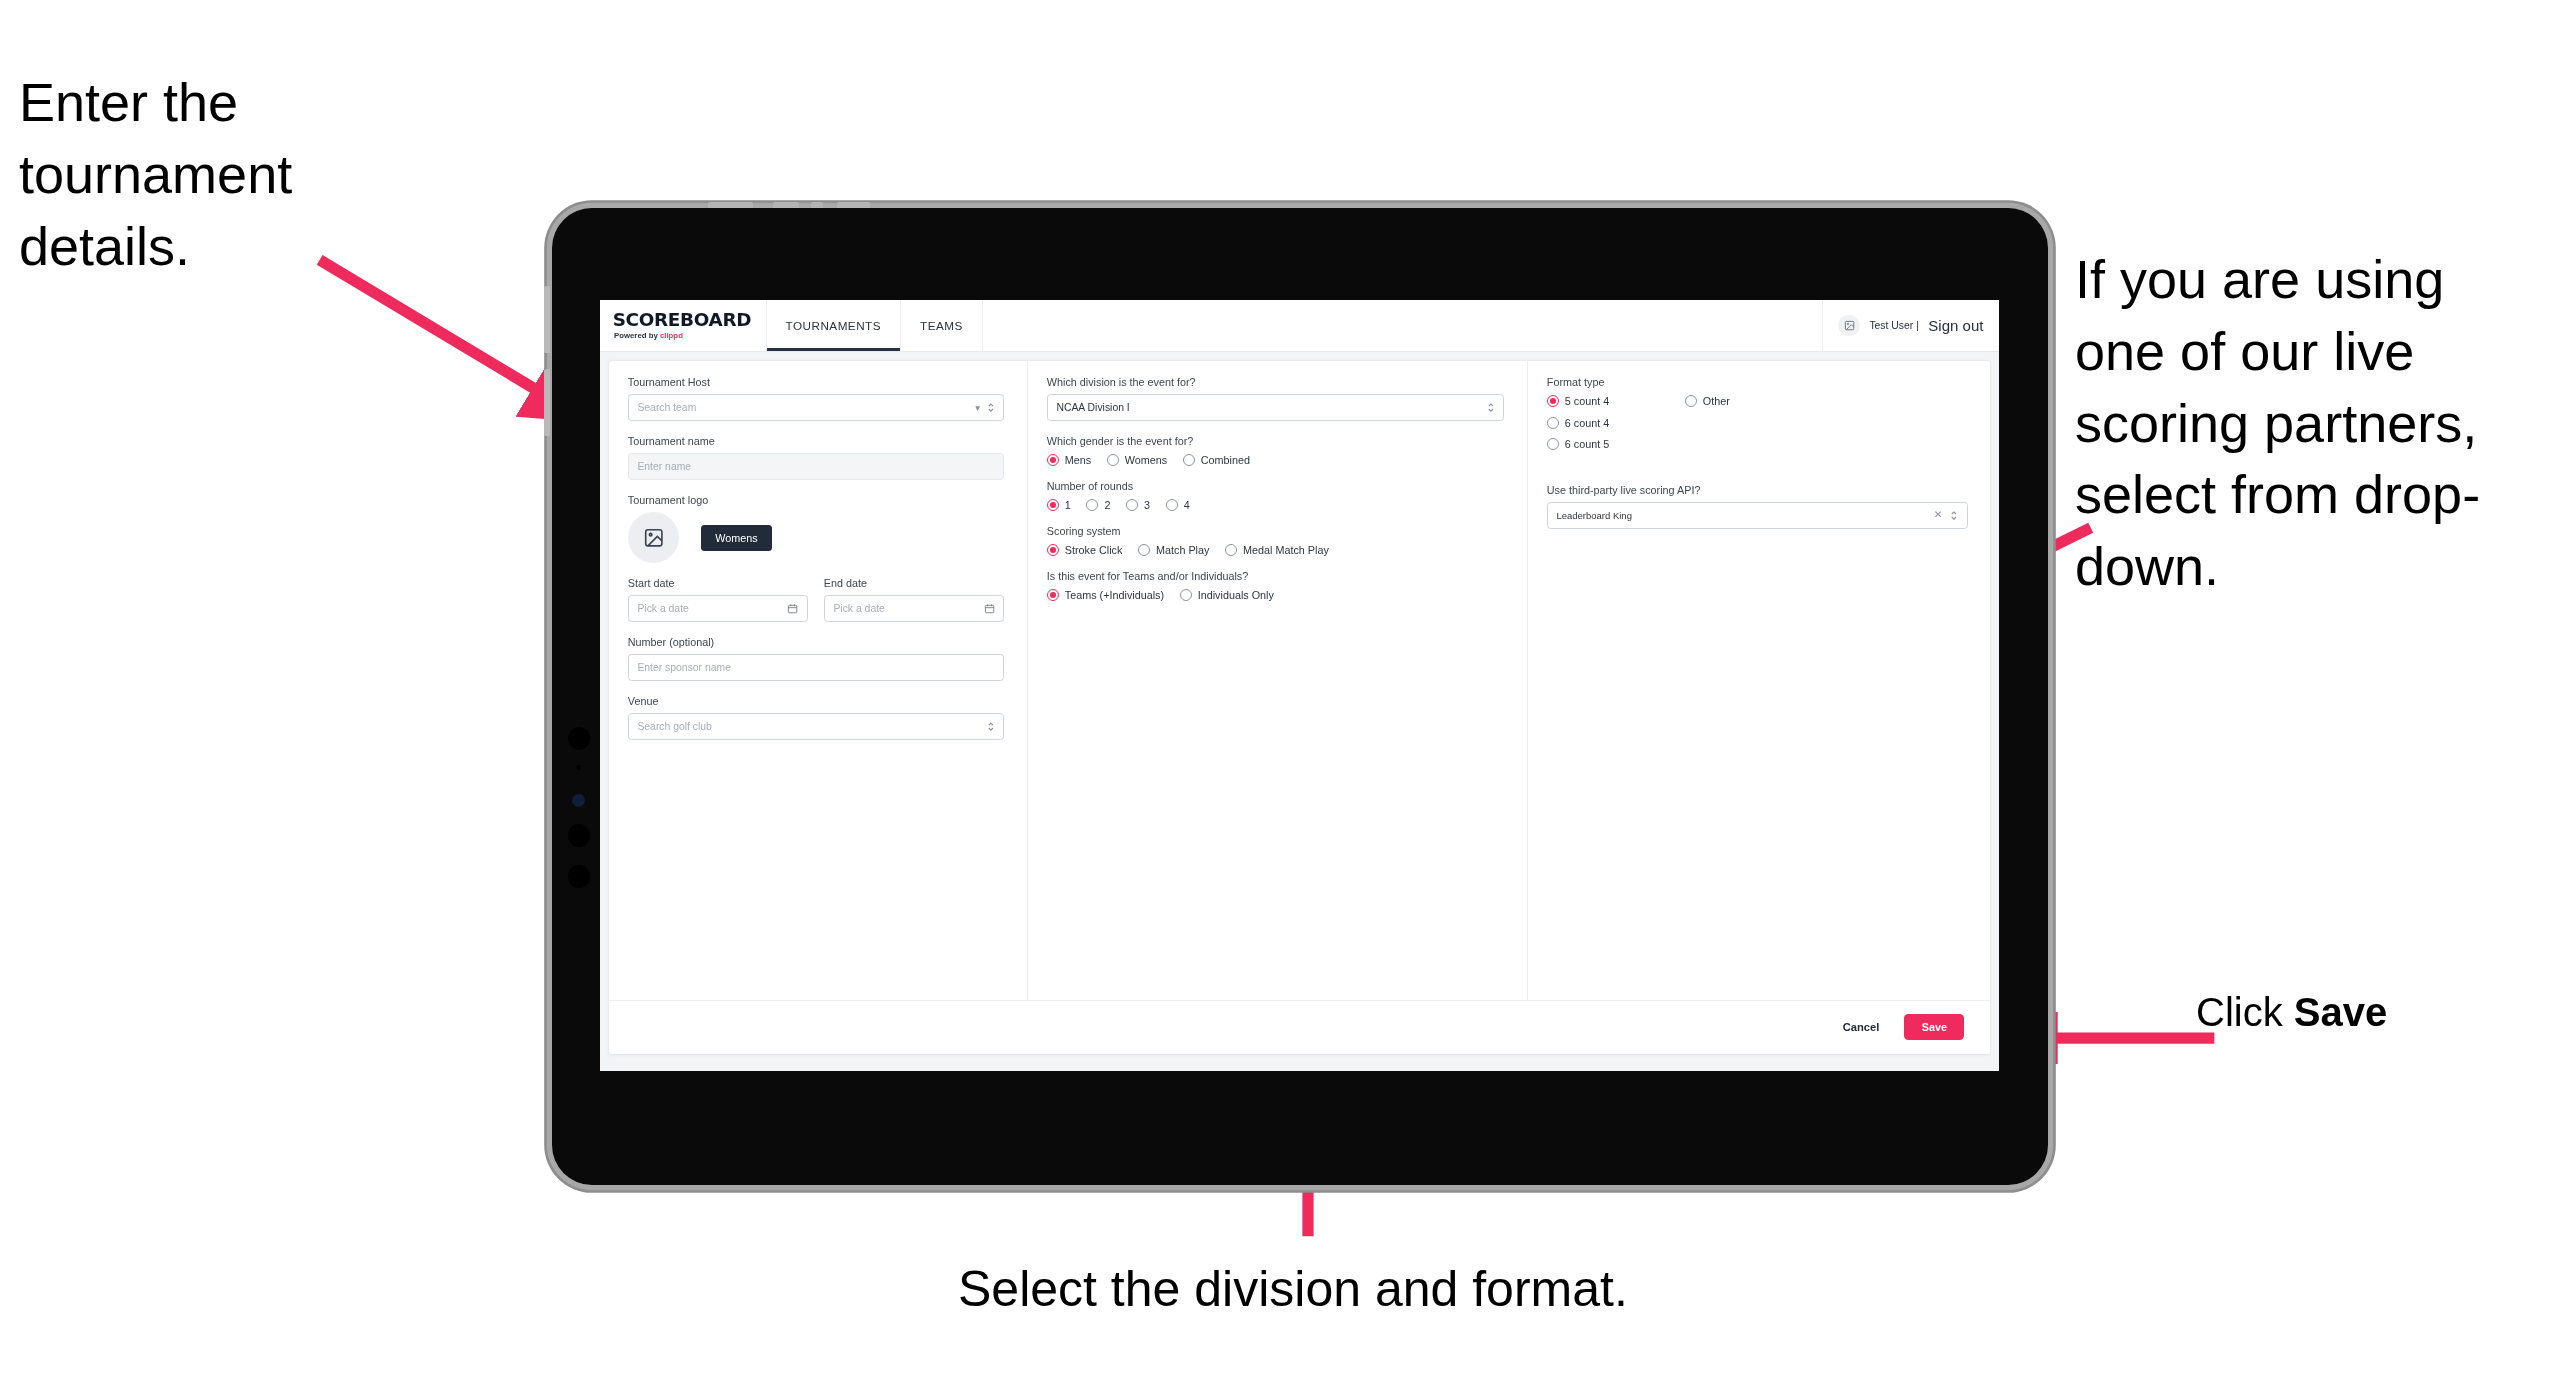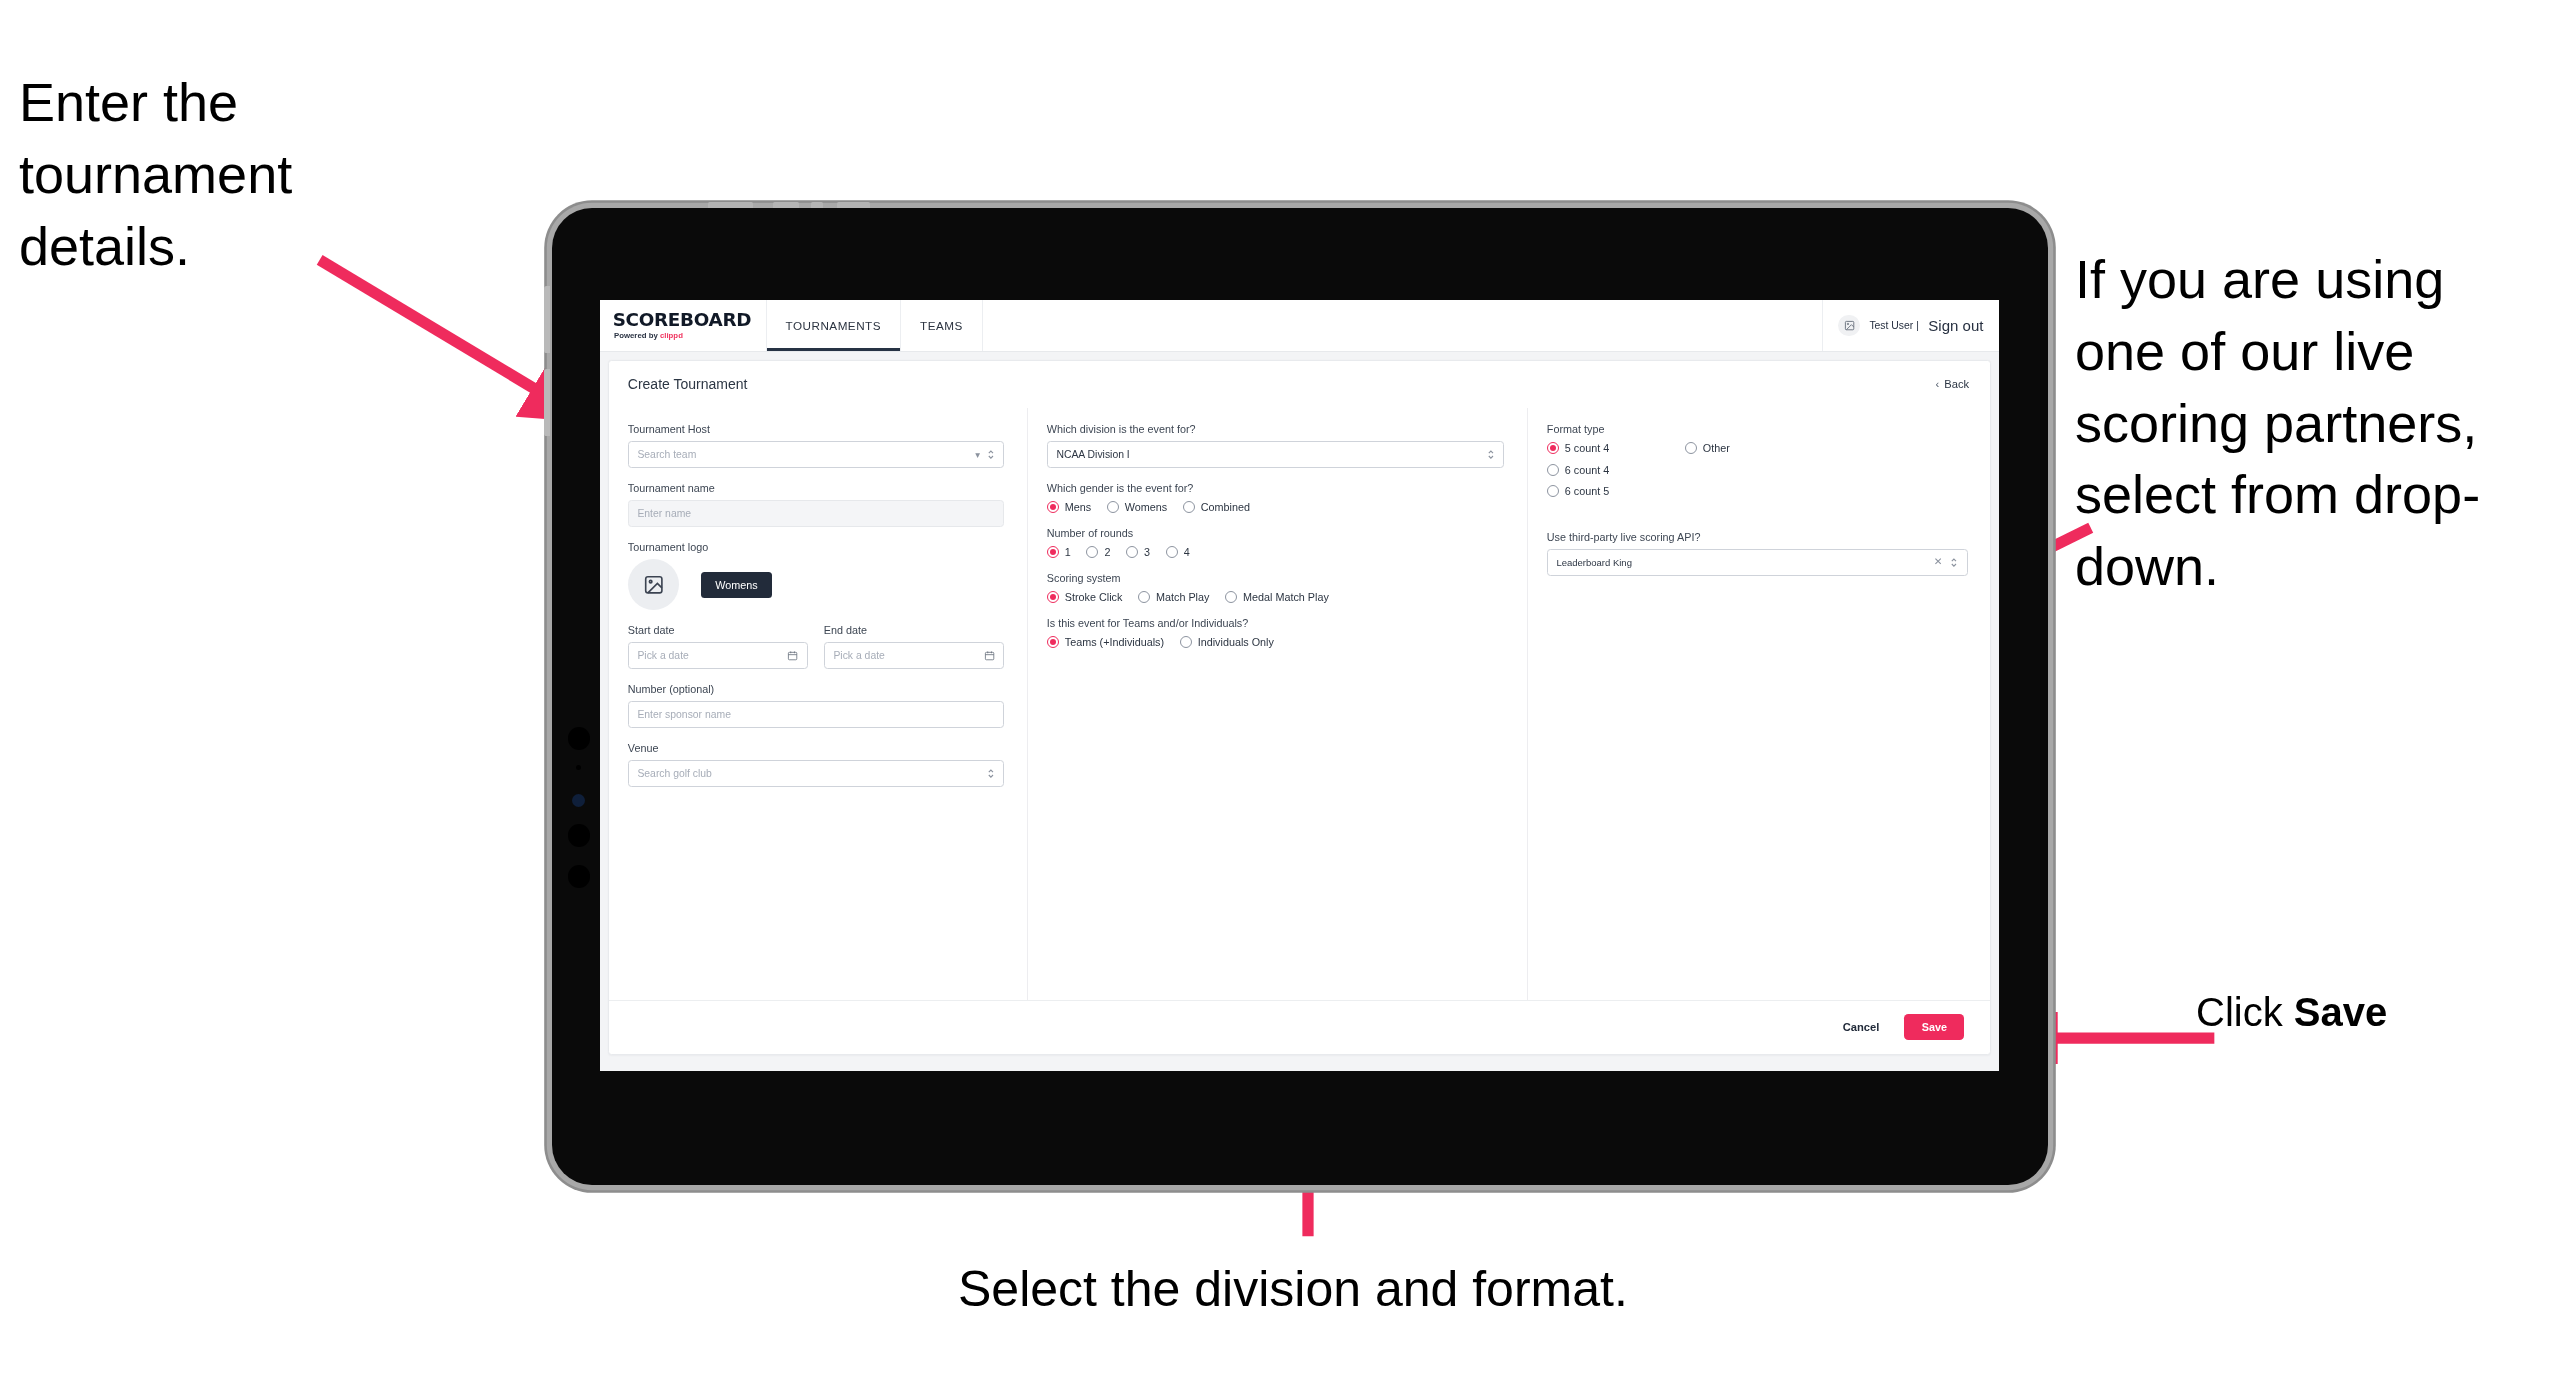--- a/index.html
+++ b/index.html
@@ -274,27 +274,20 @@
               <path d="M21 15l-5-5L5 21"></path>
           </svg>
         </div>
         <span id="username">Test User |</span>
         <span id="signout">Sign out</span>
       </div>
     </div>
 
     <div id="card">
 
-      <div id="cardhead">
-        <div id="pagetitle">Create Tournament</div>
-        <div id="backlink">
-          <span class="chev">‹</span>
-          <span>Back</span>
-        </div>
-      </div>
 
       <div id="cardbody">
 
         <div class="col c1">
 
           <div class="fgroup">
             <label class="flabel">Tournament Host</label>
             <div class="ctrl">
               <span class="ph">Search team</span>
               <span class="right">

